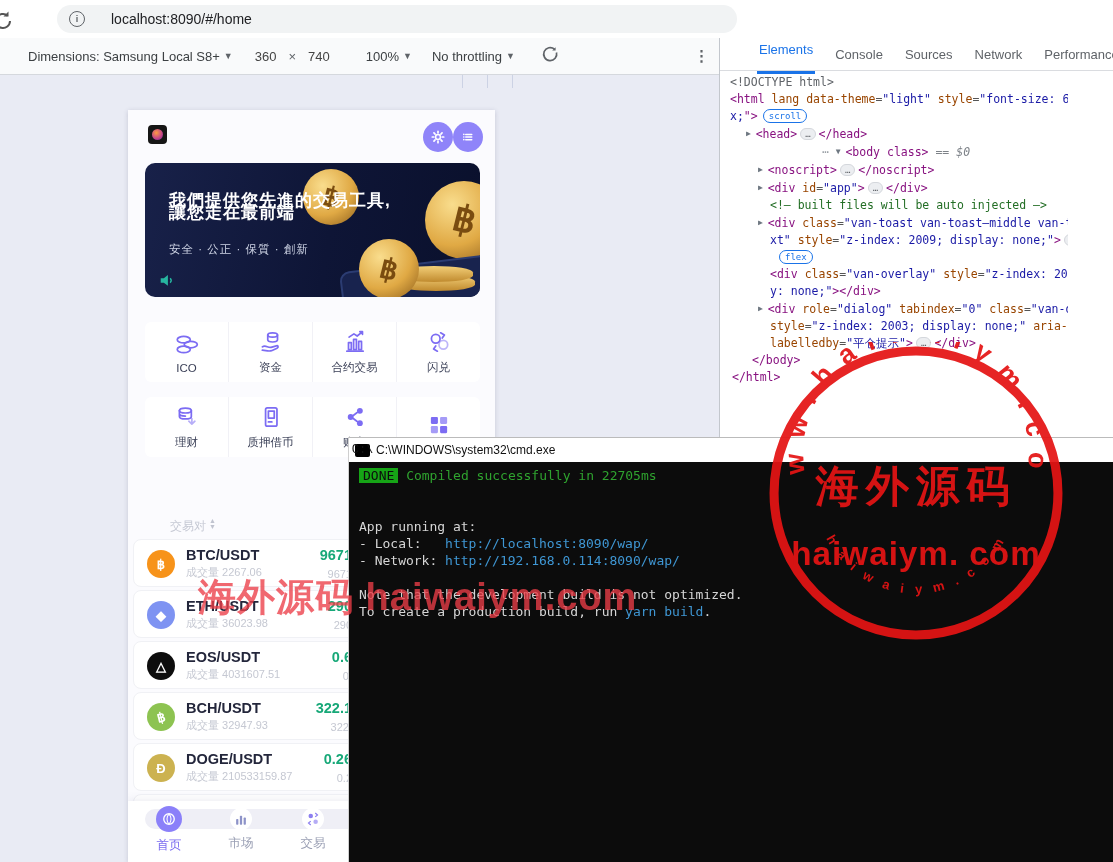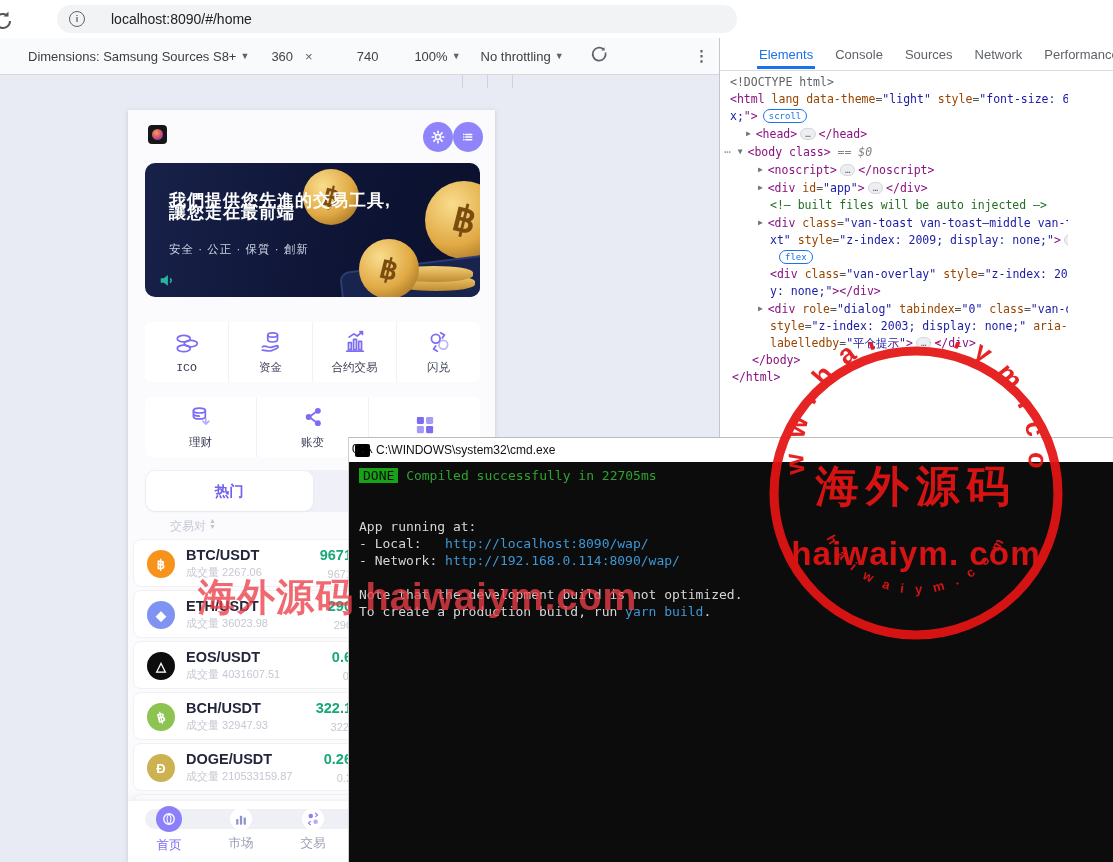--- a/index.html
+++ b/index.html
@@ -8,30 +8,30 @@
 
   
   .topbar{left:0;top:0;width:1113px;height:38px;background:#fff;border-bottom:1px solid #dfe1e5;}
   .url-pill{left:57px;top:5px;width:680px;height:28px;background:#f1f3f4;border-radius:14px;display:flex;align-items:center;padding-left:12px;box-sizing:border-box;}
   .info-ic{width:14px;height:14px;border:1.4px solid #5f6368;border-radius:50%;color:#5f6368;font-size:9px;font-weight:700;display:flex;align-items:center;justify-content:center;margin-right:10px;}
   .url-text{font-size:14px;color:#202124;padding-left:16px;}
   .reload{left:-9px;top:9px;}
 
   .devbar{left:0;top:38px;width:719px;height:36px;background:#f9fafb;border-bottom:1px solid #d5d8dd;display:flex;align-items:center;font-size:13px;color:#3c4043;}
   .devbar .caret{font-size:9px;color:#5f6368;margin:0 4px;}
-  .devbar .num{color:#444;margin-left:32px;}
+  .devbar .num{color:#444;}
   .dots3{color:#5f6368;font-size:15px;font-weight:700;}
   .tick{top:75px;width:1px;height:13px;background:#ccd2e4;}
 
   
   .dt-border{left:719px;top:38px;width:1px;height:824px;background:#c3c7cd;z-index:5;}
   .dt-panel{left:720px;top:38px;width:393px;height:824px;background:#fff;z-index:6;}
   .dt-tabbar{left:0;top:2px;width:393px;height:30px;border-bottom:1px solid #dadce0;display:flex;align-items:center;}
   .dt-tab{font-size:13px;color:#5f6368;margin:0 9px;padding:6px 2px 7px;white-space:nowrap;}
-  .dt-tab.active{color:#1a73e8;border-bottom:3px solid #1a73e8;padding-bottom:4px;}
+  .dt-tab.active{color:#1a73e8;border-bottom:3px solid #1a73e8;padding-bottom:14px;}
   .dt-sep{width:1px;height:18px;background:#dadce0;margin:0 5px;}
   .tree{left:4px;top:36px;width:344px;font-family:"DejaVu Sans Mono","Liberation Mono",monospace;font-size:11.5px;line-height:17px;color:#303942;white-space:nowrap;overflow:hidden;}
   .tree .ln{overflow:hidden;}
   .c-tag{color:#881280;} .c-attr{color:#994500;} .c-val{color:#1a1aa6;} .c-pun{color:#555;}
   .c-com{color:#236e25;} .c-doc{color:#5f6368;} .c-meta{color:#7d8288;font-style:italic;}
   .c-arr{color:#6e7781;font-size:8px;vertical-align:2px;} .c-dots{color:#9aa0a6;}
   .badge-pill{display:inline-block;border:1px solid #1a73e8;color:#1a73e8;border-radius:8px;font-size:9px;line-height:12px;padding:0 5px;margin-left:5px;background:#fff;vertical-align:1px;}
   .more-btn{display:inline-block;background:#eceef1;border:1px solid #d4d7dc;border-radius:8px;color:#5f6368;font-size:9px;line-height:10px;padding:0 4px;margin:0 3px;vertical-align:1px;}
 
   
@@ -40,21 +40,21 @@
   .app-logo i{width:11px;height:11px;border-radius:50%;background:radial-gradient(circle at 40% 35%,#ff9c3f,#c2418c 60%,#5b2b86);}
   .hbtn{width:30px;height:30px;border-radius:50%;background:#8f84f9;display:flex;align-items:center;justify-content:center;}
   .banner{left:17px;top:53px;width:335px;height:134px;border-radius:10px;overflow:hidden;background:linear-gradient(100deg,#182149 0%,#0e1536 55%,#0a102c 100%);}
   .banner .t1{left:24px;top:26px;color:#fff;font-size:17px;font-weight:700;letter-spacing:1px;white-space:nowrap;}
   .banner .t2{left:24px;top:38px;color:#fff;font-size:17px;font-weight:700;letter-spacing:1px;}
   .banner .t3{left:24px;top:79px;color:#cdd3e4;font-size:11.5px;letter-spacing:1px;}
   .coin{border-radius:50%;background:radial-gradient(circle at 35% 30%,#f9dd8d,#e0a944 55%,#8a5c1b);display:flex;align-items:center;justify-content:center;color:#7a4c10;font-weight:700;}
   .coin span{transform:rotate(14deg);}
   .stackc{border-radius:50%/40%;background:linear-gradient(#f3cf78,#c08a2e);}
   .phone-sil{left:196px;top:100px;width:150px;height:40px;background:#18234e;border:2px solid #2b3c72;border-radius:10px;transform:rotate(-7deg);}
-  .grid-row{left:17px;width:335px;height:60px;background:#fff;border-radius:6px;display:flex;font-family:Liberation Mono, monospace;}
+  .grid-row{left:17px;width:335px;height:60px;background:#fff;border-radius:6px;display:flex;}
   .grid-cell{flex:1;display:flex;flex-direction:column;align-items:center;justify-content:center;border-right:1px solid #f1f1f6;}
   .grid-cell:last-child{border-right:none;}
   .grid-cell .lbl{font-size:11.5px;color:#3b4057;margin-top:5px;}
   .gi{width:26px;height:26px;}
   .gi svg{width:26px;height:26px;stroke:#7c6cf3;fill:none;stroke-width:1.6;stroke-linecap:round;stroke-linejoin:round;}
   .gi svg .f{fill:#7c6cf3;stroke:none;} .gi svg .f2{fill:#a59bf7;stroke:none;}
   .mtabs{left:17px;top:360px;width:335px;height:42px;background:#f0f0f9;border-radius:10px;display:flex;}
   .mtab{flex:1;display:flex;align-items:center;justify-content:center;font-size:14.5px;color:#7e74e8;}
   .mtab.active{background:#fff;border-radius:9px;margin:1px;color:#6f62ee;font-weight:700;box-shadow:0 1px 3px rgba(60,60,120,.06);}
   .sortrow{left:17px;top:408px;width:335px;height:18px;font-size:12px;color:#c6c9d4;}
@@ -95,21 +95,21 @@
         <path d="M19 12a7 7 0 11-2.3-5.2" stroke="#555" stroke-width="2" fill="none"></path>
         <path d="M17.5 2.5v5h-5z" fill="#555"></path>
       </svg>
     <div class="abs url-pill">
       <span class="info-ic">i</span>
       <span class="url-text">localhost:8090/#/home</span>
     </div>
   </div>
 
   <div class="abs devbar">
-    <span style="margin-left:28px">Dimensions: Samsung Sources S8+</span>
+    <span style="margin-left:28px">Dimensions: Samsung Local S8+</span>
     <span class="caret">▼</span>
     <span class="num" style="margin-left:18px">360</span>
     <span style="margin:0 12px;color:#5f6368">×</span>
     <span class="num">740</span>
     <span style="margin-left:36px">100%</span>
     <span class="caret">▼</span>
     <span style="margin-left:16px">No throttling</span>
     <span class="caret">▼</span>
     <svg style="margin-left:22px" width="20" height="20" viewBox="0 0 20 20">
         <path d="M15.5 6.5a6.5 6.5 0 11-2-3.3" stroke="#5f6368" stroke-width="1.7" fill="none"></path>
@@ -139,21 +139,21 @@
           <div class="dt-tab">Sources</div>
           <div class="dt-tab">Network</div>
           <div class="dt-tab">Performance</div>
         </div>
     </div>
     <div class="abs tree" id="dt-tree">
         <div class="ln" style="padding-left: 6px;"><span class="c-doc">&lt;!DOCTYPE html&gt;</span></div>
         <div class="ln" style="padding-left: 6px;"><span class="c-tag">&lt;html</span><span class="c-attr"> lang</span><span class="c-attr"> data-theme</span><span class="c-pun">=</span><span class="c-val">"light"</span><span class="c-attr"> style</span><span class="c-pun">=</span><span class="c-val">"font-size: 6.95652p</span></div>
         <div class="ln" style="padding-left: 6px;"><span class="c-val">x;</span><span class="c-tag">"&gt;</span><span class="badge-pill">scroll</span></div>
         <div class="ln" style="padding-left: 22px;"><span class="c-arr">▶ </span><span class="c-tag">&lt;head&gt;</span><span class="more-btn">…</span><span class="c-tag">&lt;/head&gt;</span></div>
-        <div class="ln" style="padding-left: 0px;"><span class="c-dots">⋯ </span><span class="c-arr">▼ </span><span class="c-tag">&lt;body class&gt;</span><span class="c-meta"> == $0</span></div>
+        <div class="ln" style="padding-left: 0px; text-align: center;"><span class="c-dots">⋯ </span><span class="c-arr">▼ </span><span class="c-tag">&lt;body class&gt;</span><span class="c-meta"> == $0</span></div>
         <div class="ln" style="padding-left: 34px;"><span class="c-arr">▶ </span><span class="c-tag">&lt;noscript&gt;</span><span class="more-btn">…</span><span class="c-tag">&lt;/noscript&gt;</span></div>
         <div class="ln" style="padding-left: 34px;"><span class="c-arr">▶ </span><span class="c-tag">&lt;div</span><span class="c-attr"> id</span><span class="c-pun">=</span><span class="c-val">"app"</span><span class="c-tag">&gt;</span><span class="more-btn">…</span><span class="c-tag">&lt;/div&gt;</span></div>
         <div class="ln" style="padding-left: 46px;"><span class="c-com">&lt;!— built files will be auto injected —&gt;</span></div>
         <div class="ln" style="padding-left: 34px;"><span class="c-arr">▶ </span><span class="c-tag">&lt;div</span><span class="c-attr"> class</span><span class="c-pun">=</span><span class="c-val">"van-toast van-toast—middle van-toast—te</span></div>
         <div class="ln" style="padding-left: 46px;"><span class="c-val">xt"</span><span class="c-attr"> style</span><span class="c-pun">=</span><span class="c-val">"z-index: 2009; display: none;"</span><span class="c-tag">&gt;</span><span class="more-btn">…</span></div>
         <div class="ln" style="padding-left: 50px;"><span class="badge-pill">flex</span></div>
         <div class="ln" style="padding-left: 46px;"><span class="c-tag">&lt;div</span><span class="c-attr"> class</span><span class="c-pun">=</span><span class="c-val">"van-overlay"</span><span class="c-attr"> style</span><span class="c-pun">=</span><span class="c-val">"z-index: 2002; displa</span></div>
         <div class="ln" style="padding-left: 46px;"><span class="c-val">y: none;"</span><span class="c-tag">&gt;&lt;/div&gt;</span></div>
         <div class="ln" style="padding-left: 34px;"><span class="c-arr">▶ </span><span class="c-tag">&lt;div</span><span class="c-attr"> role</span><span class="c-pun">=</span><span class="c-val">"dialog"</span><span class="c-attr"> tabindex</span><span class="c-pun">=</span><span class="c-val">"0"</span><span class="c-attr"> class</span><span class="c-pun">=</span><span class="c-val">"van-dialog"</span></div>
         <div class="ln" style="padding-left: 46px;"><span class="c-attr">style</span><span class="c-pun">=</span><span class="c-val">"z-index: 2003; display: none;"</span><span class="c-attr"> aria-</span></div>
@@ -251,42 +251,46 @@
         <div class="grid-cell">
           <div class="gi"><svg viewBox="0 0 24 24">
               <ellipse cx="10.5" cy="6" rx="5.5" ry="2.3"></ellipse>
               <path d="M5 6v5.5c0 1.3 2.5 2.3 5.5 2.3S16 12.8 16 11.5V6M5 8.8c0 1.3 2.5 2.3 5.5 2.3"></path>
               <path d="M16.5 13.5v5m0 0l-2.8-2.6m2.8 2.6l2.8-2.6" opacity=".55"></path>
             </svg></div>
           <div class="lbl">理财</div>
         </div>
         <div class="grid-cell">
           <div class="gi"><svg viewBox="0 0 24 24">
+              <rect x="7" y="3.5" width="10.5" height="17" rx="1.6"></rect>
+              <rect x="9.6" y="6.5" width="5.4" height="6.5"></rect>
+              <path d="M9.6 16.5h3.2"></path>
+            </svg></div>
+          <div class="lbl">质押借币</div>
+        </div>
+        <div class="grid-cell">
+          <div class="gi"><svg viewBox="0 0 24 24">
               <circle cx="8" cy="12" r="2.7" class="f"></circle>
               <circle cx="16.5" cy="6.3" r="2.7" class="f"></circle>
               <circle cx="16.5" cy="17.7" r="2.7" class="f"></circle>
               <path d="M10.4 10.6l3.6-2.7M10.4 13.4l3.6 2.7"></path>
             </svg></div>
           <div class="lbl">账变</div>
         </div>
         <div class="grid-cell">
           <div class="gi"><svg viewBox="0 0 24 24">
               <rect x="4.5" y="4.5" width="6.5" height="6.5" rx="1" class="f"></rect>
               <rect x="13" y="4.5" width="6.5" height="6.5" rx="1" class="f2"></rect>
               <rect x="4.5" y="13" width="6.5" height="6.5" rx="1" class="f2"></rect>
               <rect x="13" y="13" width="6.5" height="6.5" rx="1" class="f"></rect>
             </svg></div>
           <div class="lbl"></div>
         </div>
       </div>
 
-    <div class="abs mtabs" id="market-tabs">
-        <div class="mtab active">热门</div>
-        <div class="mtab">涨幅榜</div>
-      </div>
     <div class="abs sortrow">
       <span style="margin-left:25px">交易对</span><span class="sort-carets">▲<br>▼</span>
       <span style="position:absolute;right:3px">最新价</span>
     </div>
 
     <div id="coin-list">
         <div class="abs crow" style="top: 429px;">
           <div class="cic" style="background: rgb(247, 147, 26);">
             <span>฿</span>
           </div>

